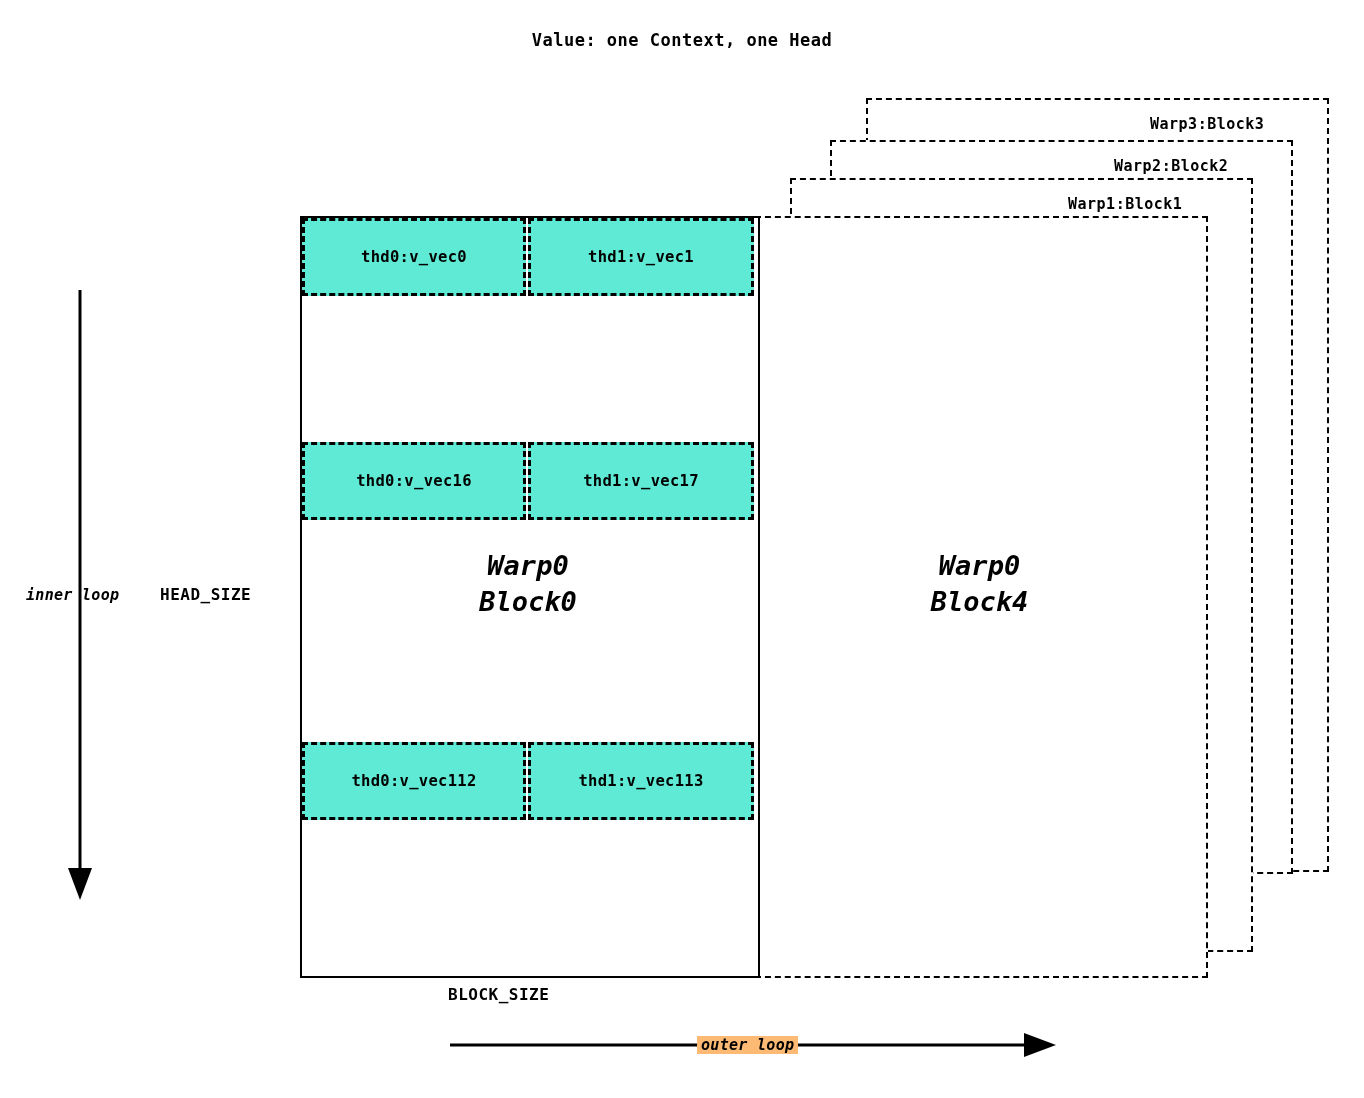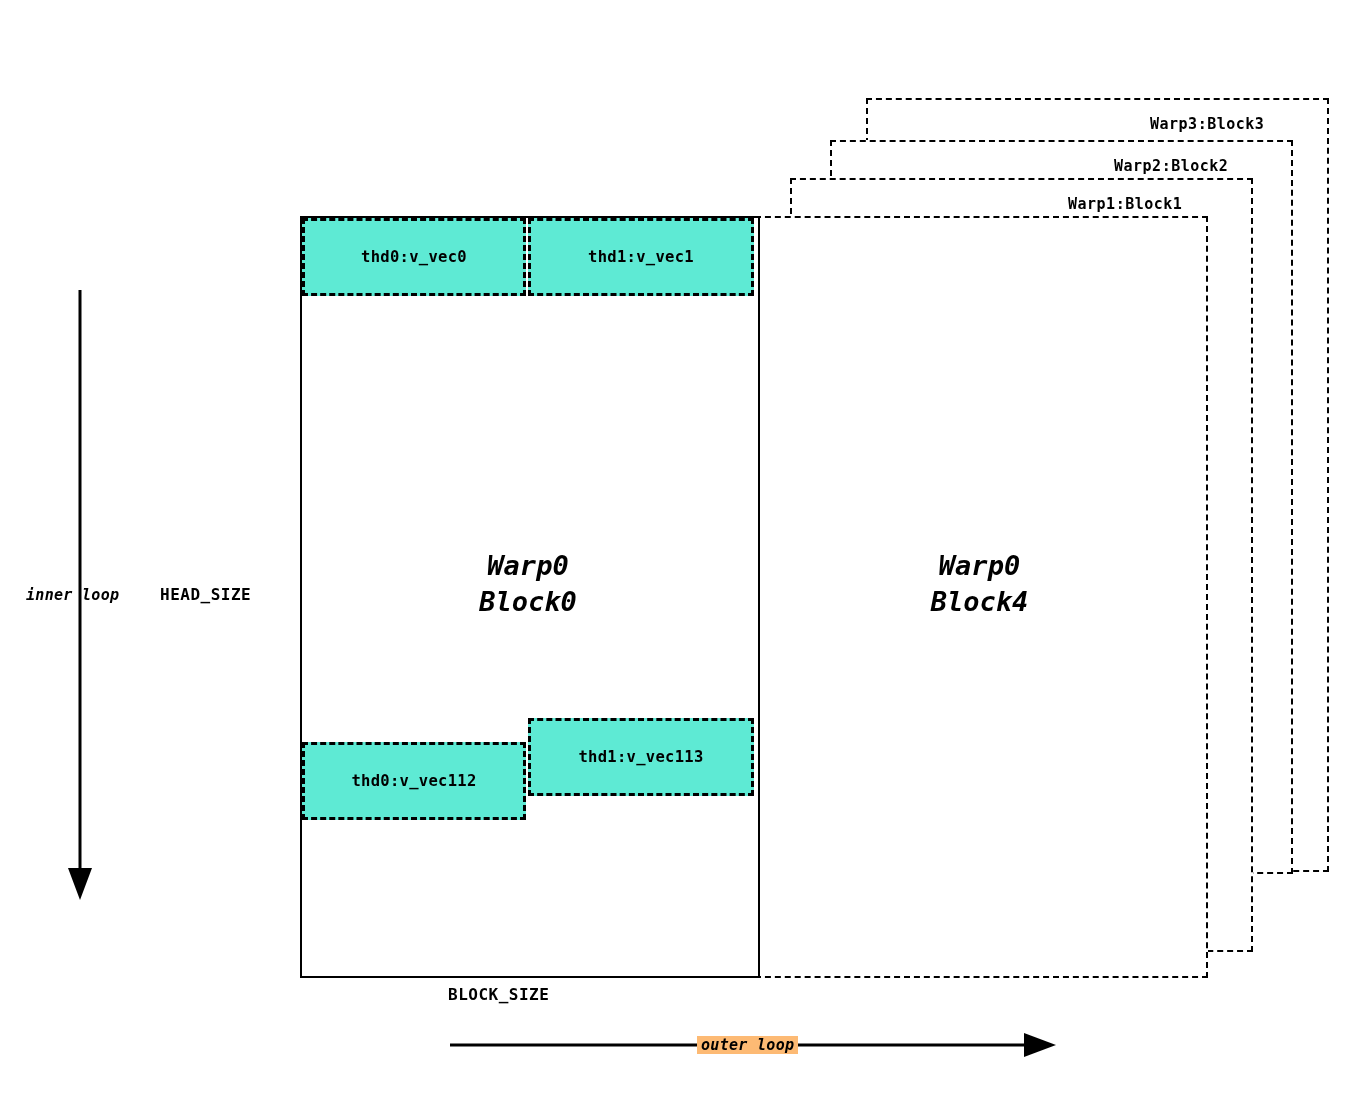--- a/index.html
+++ b/index.html
@@ -87,20 +87,21 @@
     font-style: italic;
     letter-spacing: 0.3px;
     white-space: nowrap;
   }
 </style>
 </head>
 <body>
 
 <div id="canvas">
 
+  <div class="abs title">Value: one Context, one Head</div>
 
   <div class="abs stack-block" style="left:866px; top:98px; width:459px; height:770px;"></div>
   <div class="abs stack-label" style="left:1148px; top:115px;">Warp3:Block3</div>
 
   <div class="abs stack-block" style="left:830px; top:140px; width:459px; height:730px;"></div>
   <div class="abs stack-label" style="left:1112px; top:157px;">Warp2:Block2</div>
 
   <div class="abs stack-block" style="left:790px; top:178px; width:459px; height:770px;"></div>
   <div class="abs stack-label" style="left:1066px; top:195px;">Warp1:Block1</div>
 
@@ -108,23 +109,25 @@
   <div class="abs block-caption" style="left:755px; top:548px; width:449px;">Warp0
 Block4</div>
 
   <div class="abs block0" style="left:300px; top:216px; width:456px; height:758px;"></div>
   <div class="abs block-caption" style="left:300px; top:548px; width:456px;">Warp0
 Block0</div>
 
   <div class="abs vec-cell" style="left:302px; top:218px; width:224px; height:78px;">thd0:v_vec0</div>
   <div class="abs vec-cell" style="left:528px; top:218px; width:226px; height:78px;">thd1:v_vec1</div>
 
+  <div class="abs vec-cell" style="left:302px; top:442px; width:224px; height:78px;">thd0:v_vec16</div>
+  <div class="abs vec-cell" style="left:528px; top:442px; width:226px; height:78px;">thd1:v_vec17</div>
 
   <div class="abs vec-cell" style="left:302px; top:742px; width:224px; height:78px;">thd0:v_vec112</div>
-  <div class="abs vec-cell" style="left:528px; top:718px; width:226px; height:78px;">thd1:v_vec113</div>
+  <div class="abs vec-cell" style="left:528px; top:742px; width:226px; height:78px;">thd1:v_vec113</div>
 
   <svg class="abs" style="left:60px; top:290px;" width="60" height="620" viewBox="0 0 60 620">
     <line x1="20" y1="0" x2="20" y2="588" stroke="#000000" stroke-width="3"></line>
     <polygon points="20,610 8,578 32,578" fill="#000000"></polygon>
   </svg>
   <div class="abs loop-label" style="left:26px; top:586px;">inner loop</div>
   <div class="abs axis-label" style="left:160px; top:585px;">HEAD_SIZE</div>
 
   <div class="abs axis-label" style="left:448px; top:985px;">BLOCK_SIZE</div>
 

